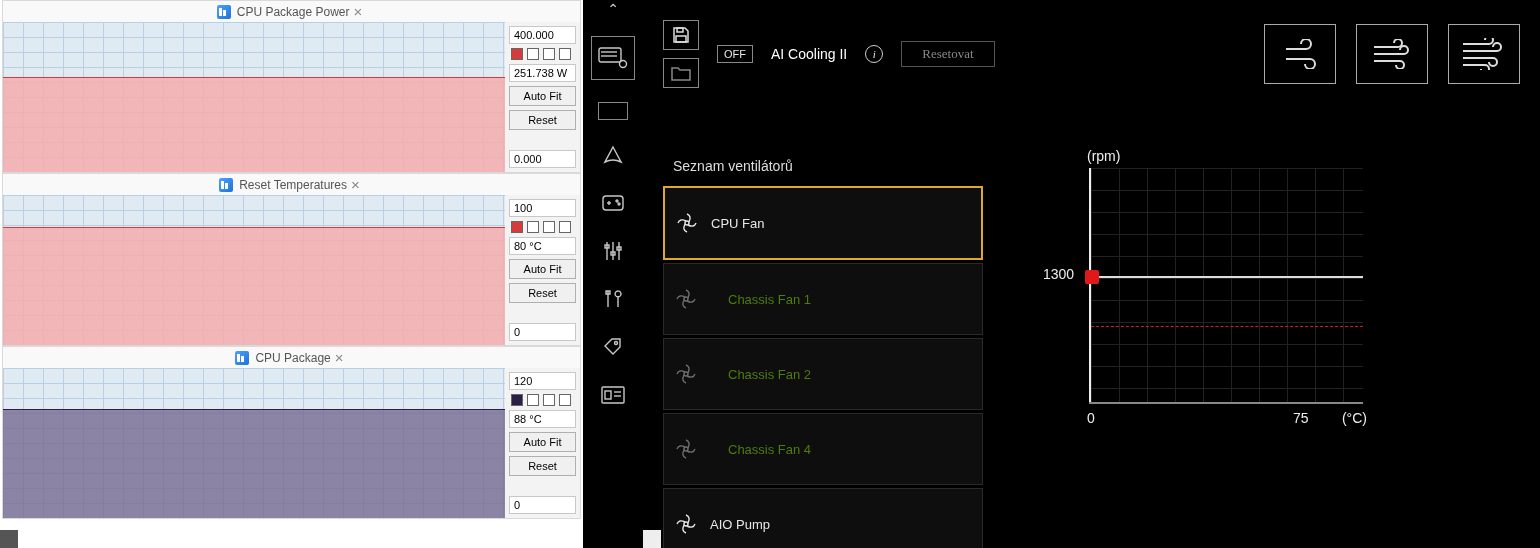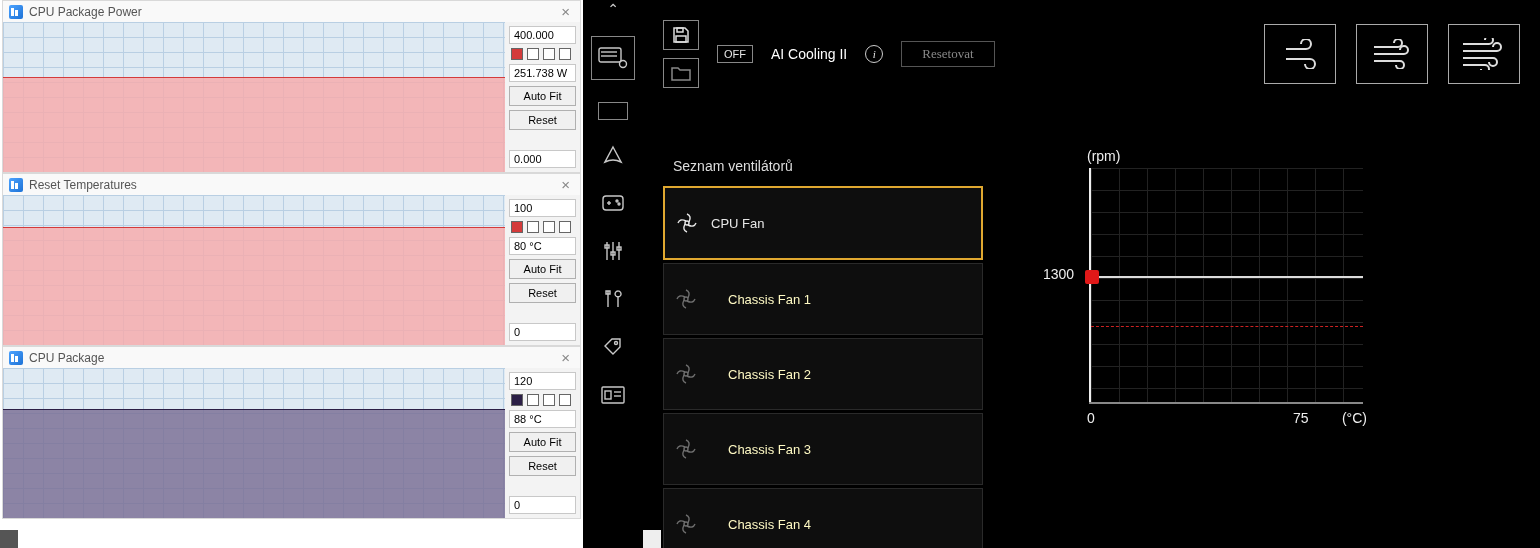--- a/index.html
+++ b/index.html
@@ -1,21 +1,21 @@
 <!DOCTYPE html>
 <html><head>
 <meta charset="utf-8">
 <style>
   * { box-sizing: border-box; margin: 0; padding: 0; font-family: "Segoe UI", Arial, sans-serif; }
   body { width: 1540px; height: 548px; display: flex; background: #000; overflow: hidden; }
 
   
   .left { width: 583px; height: 548px; background: #ffffff; display: flex; flex-direction: column; gap: 6px; padding: 0 2px 2px 2px; }
   .chart-win { border: 1px solid #d9d9d9; background: #fff; }
-  .chart-title { display: flex; align-items: center; justify-content: space-between; padding: 2px 6px; font-size: 12px; color: #555; background: #f9f9f9; }
+  .chart-title { display: flex; align-items: center; justify-content: center; padding: 2px 6px; font-size: 12px; color: #555; background: #f9f9f9; }
   .chart-title-left { display: flex; align-items: center; gap: 6px; }
   .chart-ico { width: 14px; height: 14px; background: linear-gradient(135deg,#4da3ff,#1d72d6); border-radius: 2px; position: relative; }
   .chart-ico::before,.chart-ico::after{content:"";position:absolute;background:#fff;}
   .chart-ico::before{left:2px;top:3px;width:3px;height:8px;}
   .chart-ico::after{left:6px;top:5px;width:3px;height:6px;}
   .close-x { font-size: 15px; color: #888; cursor: pointer; padding: 0 4px; }
   .chart-body { display: flex; height: 150px; }
   .chart-area { flex: 1; position: relative; background: #dfeaf3; overflow: hidden; }
   .chart-side { width: 75px; padding: 4px; display: flex; flex-direction: column; gap: 4px; font-size: 11px; background: #f3f3f3; }
   .val-box { border: 1px solid #c8c8c8; background: #fff; padding: 2px 4px; text-align: left; font-size: 11px; }
@@ -55,21 +55,21 @@
   .reset-btn { border:1px solid #555; color:#888; padding:4px 20px; font-size:13px; cursor:pointer;font-family:Liberation Serif, serif;}
   .wind-btns { margin-left:auto; display:flex; gap:20px; }
   .wind-btn { width:72px; height:60px; border:1.5px solid #aaa; display:flex; align-items:center; justify-content:center; cursor:pointer;}
   .wind-btn svg{stroke:#ddd;fill:none;stroke-width:2;}
 
   .mid-row { display:flex; gap:60px; margin-top:70px; }
   .fan-list-col { width:320px; }
   .fan-list-title { font-size:14px; color:#ddd; margin-bottom:12px; margin-left:10px;}
   .fan-item { display:flex; align-items:center; gap:14px; padding:25px 12px; border:1px solid #2a2a2a; background:#0e0e0e; margin-bottom:3px; cursor:pointer;}
   .fan-item.selected { border:2px solid #e0a830; }
-  .fan-item.dim { color:#fef9c3;gap:32px; }
+  .fan-item.dim { color:#4d7c0f;gap:32px; }
   .mode-row { display:flex; gap:40px; align-items:center; margin-bottom:30px; font-size:15px;}
   .radio { width:18px; height:18px; border:1.5px solid #ccc; border-radius:50%; display:inline-flex; align-items:center; justify-content:center; margin-right:8px;}
   .radio.sel::after{content:"";width:8px;height:8px;background:#fff;border-radius:50%;}
 
   .rpm-chart { position:relative; width:320px; height:270px; }
   .rpm-chart .axis { position:absolute; background:#eee; }
   .rpm-chart .yax { left:46px; top:10px; bottom:24px; width:2px; }
   .rpm-chart .xax { left:46px; right:0; bottom:24px; height:2px; background:#888;}
   .rpm-grid { position:absolute; left:48px; right:0; top:10px; bottom:26px;
     background-image:
@@ -324,30 +324,20 @@
     <span>Chassis Fan 2</span>
           </div>
           <div class="fan-item dim">
     <svg width="20" height="20" viewBox="0 0 20 20" stroke="#6e6e6e" fill="none" stroke-width="1.4">
       <circle cx="10" cy="10" r="2"></circle>
       <path d="M10 1 Q15 3 12 9"></path>
               <path d="M19 10 Q17 15 11 12"></path>
       <path d="M10 19 Q5 17 8 11"></path>
               <path d="M1 10 Q3 5 9 8"></path>
     </svg>
-    <span>Chassis Fan 3</span>
-          </div>
-          <div class="fan-item dim">
-    <svg width="20" height="20" viewBox="0 0 20 20" stroke="#6e6e6e" fill="none" stroke-width="1.4">
-      <circle cx="10" cy="10" r="2"></circle>
-      <path d="M10 1 Q15 3 12 9"></path>
-              <path d="M19 10 Q17 15 11 12"></path>
-      <path d="M10 19 Q5 17 8 11"></path>
-              <path d="M1 10 Q3 5 9 8"></path>
-    </svg>
     <span>Chassis Fan 4</span>
           </div>
           <div class="fan-item">
     <svg width="20" height="20" viewBox="0 0 20 20" stroke="#e6e6e6" fill="none" stroke-width="1.4">
       <circle cx="10" cy="10" r="2"></circle>
       <path d="M10 1 Q15 3 12 9"></path>
               <path d="M19 10 Q17 15 11 12"></path>
       <path d="M10 19 Q5 17 8 11"></path>
               <path d="M1 10 Q3 5 9 8"></path>
     </svg>

